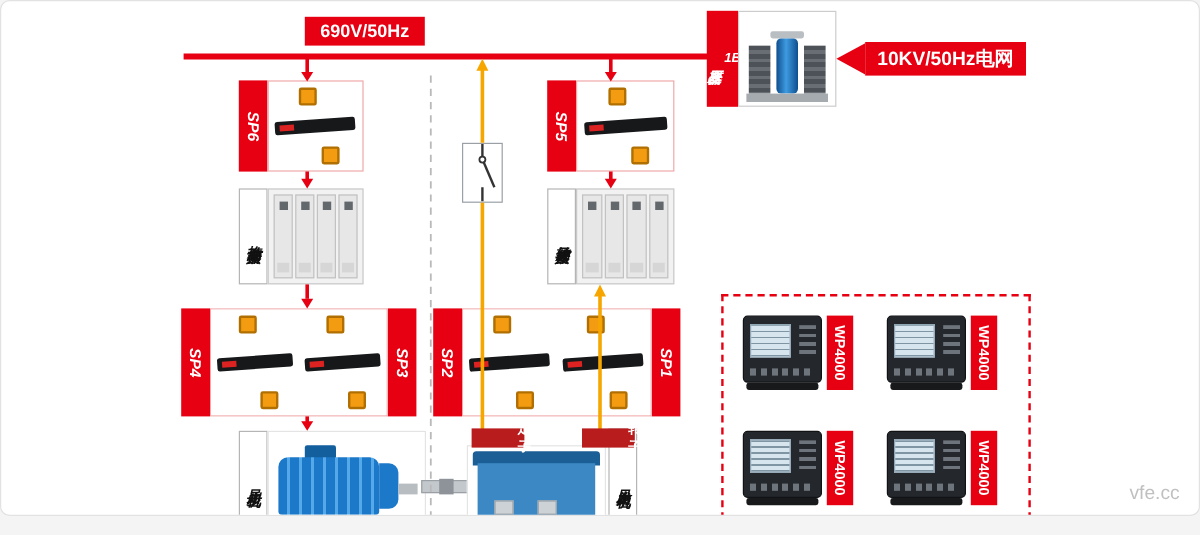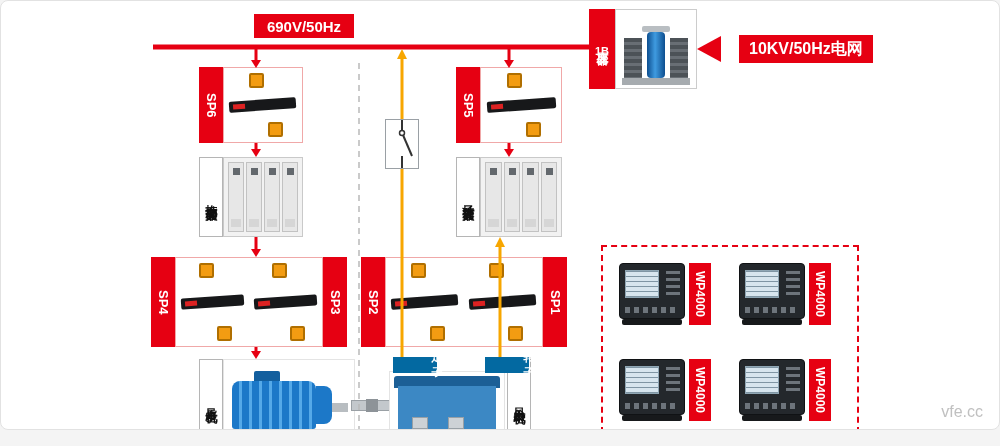--- a/index.html
+++ b/index.html
@@ -3,21 +3,21 @@
 <meta charset="utf-8">
 <style>
   * { margin:0; padding:0; box-sizing:border-box; }
   body { background:#f4f4f4; font-family:"Liberation Sans", sans-serif; }
   .canvas { position:relative; width:1000px; height:430px; background:#fff;
             border:1px solid #e2e2e2; border-radius:8px; overflow:hidden; }
   .abs { position:absolute; }
 
   
   .node { position:absolute; display:flex; }
-  .strip { width:24px; flex:none; display:flex; flex-direction:column; align-items:center; justify-content:center; font-weight:bold; }
+  .strip { width:24px; flex:none; display:flex; align-items:center; justify-content:center; font-weight:bold;font-style:italic; }
   .strip.red { background:#e60012; color:#fff; font-size:13px; }
   .strip.plain { background:#fff; border:1px solid #b5b5b5; color:#111; font-size:12px; }
   .vtext { writing-mode:vertical-rl; }
   .vtext.cjk { text-orientation:upright; letter-spacing:1px; }
   .imgbox { flex:1; position:relative; background:#fff; }
   .imgbox.redborder { border:1px solid #f0a8a8; }
 
   
   .redlabel { background:#e60012; color:#fff; font-weight:bold; display:flex; align-items:center; justify-content:center; }
 
@@ -46,21 +46,21 @@
   .motorimg .shaft { position:absolute; left:108px; bottom:28px; width:16px; height:9px; background:#b8bdc1; }
 
   
   .gen { position:absolute; left:388px; top:356px; width:142px; height:86px; }
   .gen .strip { position:absolute; right:0; top:0; bottom:0; }
   .gen .img { position:absolute; left:0; right:26px; top:14px; bottom:0; background:#fff; border:1px solid #e4e4e4; }
   .gen .gbase { position:absolute; left:4px; right:4px; bottom:2px; height:7px; background:#a6abaf; }
   .gen .gbody { position:absolute; left:8px; right:8px; top:14px; bottom:11px; background:#3c88c4; }
   .gen .groof { position:absolute; left:4px; right:4px; top:4px; height:12px; background:#1c5f96; border-radius:3px 3px 0 0; }
   .gen .vent { position:absolute; width:16px; height:12px; background:#cdd2d6; border:1px solid #98a0a6; bottom:13px; }
-  .badge { position:absolute; top:0; width:32px; height:16px; background:#0369a1; color:#fff; font-size:11px; font-weight:bold;
+  .badge { position:absolute; top:0; width:32px; height:16px; background:#b91c1c; color:#fff; font-size:11px; font-weight:bold;
            display:flex; align-items:center; justify-content:center; z-index:4;padding-left:44px; }
 
   
   .coupling { position:absolute; left:350px; top:399px; width:42px; height:11px; background:#c3c8cc; border:1px solid #9aa0a5; }
   .coupling::after { content:""; position:absolute; left:14px; top:-2px; width:12px; height:13px; background:#8d9398; }
 
   
   .breaker { position:absolute; left:384px; top:118px; width:34px; height:50px; background:#fff; border:1px solid #9aa0a5; z-index:2; }
 
   
@@ -137,21 +137,21 @@
     </div>
     <div class="xfmr-img">
       <span class="abs cap"></span>
       <span class="abs rad l"></span>
       <span class="abs rad r"></span>
       <span class="abs core"></span>
       <span class="abs base"></span>
     </div>
   </div>
 
-  <div class="abs redlabel" style="left:738px;top:34px;height:28px;padding:0 10px;font-size:16px">10KV/50Hz电网</div>
+  <div class="abs redlabel" style="left:720px;top:34px;height:28px;padding:0 10px;font-size:16px">10KV/50Hz电网</div>
 
   <div class="node" style="left:198px;top:66px;width:104px;height:76px">
     <div class="strip red">
       <span class="vtext">SP6</span>
     </div>
     <div class="imgbox redborder sensor">
       <span class="clamp t"></span>
       <span class="bar"></span>
       <span class="clamp b"></span>
     </div>

